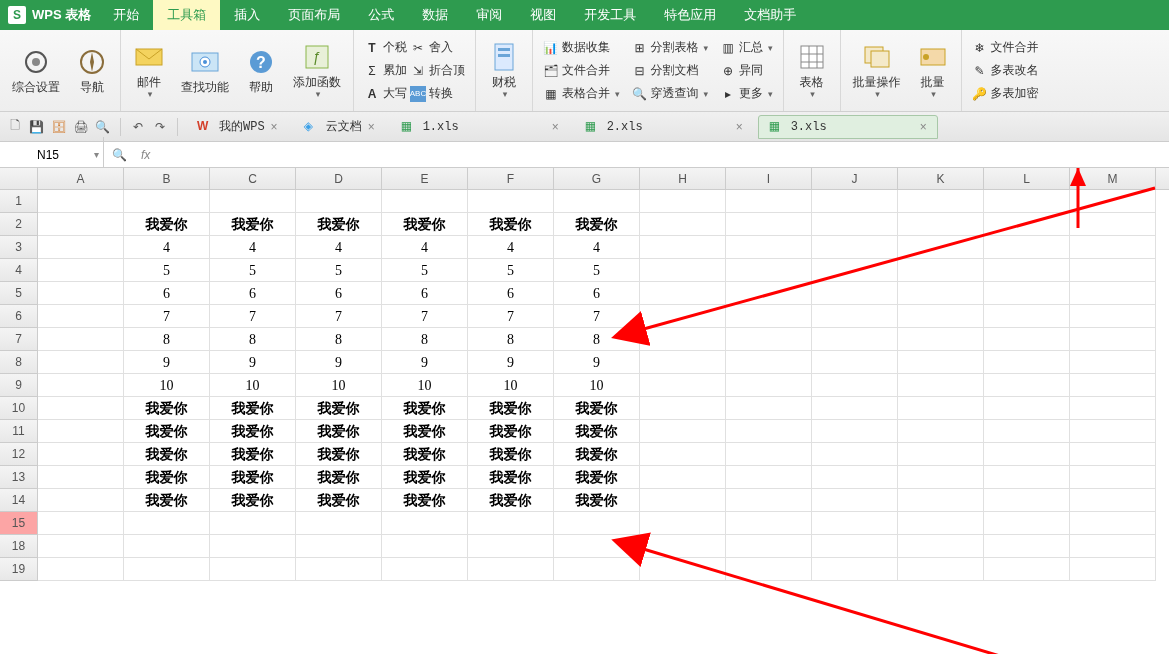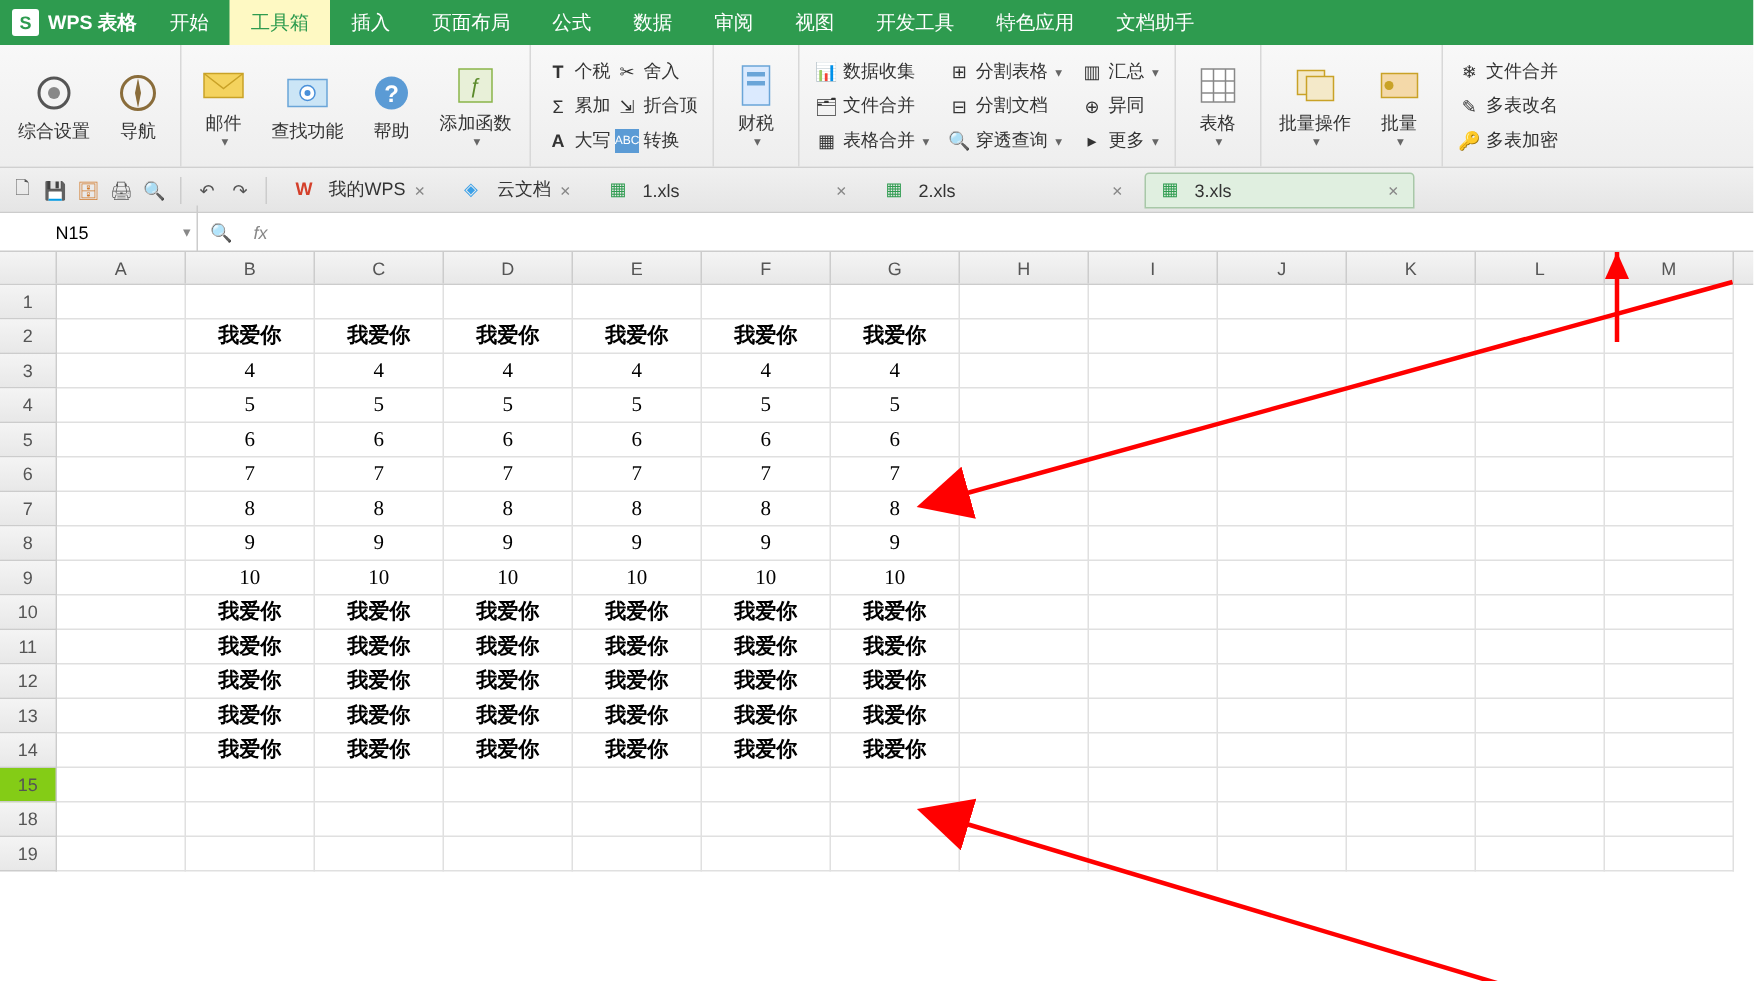--- a/index.html
+++ b/index.html
@@ -26,40 +26,40 @@
 .dd-arrow::after { content: "▾"; font-size: 9px; color: #666; margin-left: 2px; }
 
 
 .docbar { height: 30px; background: linear-gradient(#f0f0f0,#e5e5e5); border-bottom: 1px solid #ccc; display: flex; align-items: center; padding: 0 6px; gap: 4px; }
 .qa-icon { width: 18px; height: 18px; display: inline-flex; align-items: center; justify-content: center; cursor: pointer; color: #555; }
 .qa-sep { width: 1px; height: 18px; background: #ccc; margin: 0 4px; }
 .doc-tab { display: flex; align-items: center; gap: 6px; padding: 3px 10px; border: 1px solid transparent; border-radius: 3px 3px 0 0; cursor: pointer; }
 .doc-tab.wide { min-width: 180px; }
 .doc-tab.active { background: #e0efe0; border-color: #a8c8a8; }
 .doc-tab-icon { width: 16px; height: 16px; }
-.doc-tab-label { font-size: 12px; color: #333; }
+.doc-tab-label { font-size: 12px; color: #333; font-family: Liberation Mono, monospace; }
 .doc-tab-close { color: #888; font-size: 12px; cursor: pointer; margin-left: auto; }
 
 
 .fxbar { height: 26px; background: #fff; border-bottom: 1px solid #ccc; display: flex; align-items: center; }
-.namebox { width: 132px; border-right: 1px solid #ccc; height: 100%; display: flex; align-items: center; padding: 18px 8px; position: relative; }
+.namebox { width: 104px; border-right: 1px solid #ccc; height: 100%; display: flex; align-items: center; padding: 18px 8px; position: relative; }
 .namebox input { border: none; width: 80px; font-size: 12px; text-align: center; outline: none; }
 .namebox-dd { position: absolute; right: 4px; color: #888; font-size: 10px; }
 .fx-btns { display: flex; align-items: center; gap: 8px; padding: 0 8px; color: #888; }
 .fx-label { font-style: italic; color: #888; padding: 0 6px; }
 
 
 .grid-wrap { position: relative; }
 .col-headers { display: flex; height: 22px; background: linear-gradient(#f4f4f4,#e8e8e8); border-bottom: 1px solid #ccc; }
 .corner { width: 38px; border-right: 1px solid #ccc; background: linear-gradient(#f4f4f4,#e8e8e8); }
 .col-h { width: 86px; border-right: 1px solid #ccc; text-align: center; font-size: 12px; color: #555; line-height: 22px; }
 .rows { }
 .row { display: flex; height: 23px; }
 .row-h { width: 38px; background: linear-gradient(#f4f4f4,#e8e8e8); border-right: 1px solid #ccc; border-bottom: 1px solid #ccc; text-align: center; font-size: 12px; color: #555; line-height: 23px; }
-.row-h.sel { background: #84cc16; }
+.row-h.sel { background: #fca5a5; }
 .cell { width: 86px; border-right: 1px solid #e0e0e0; border-bottom: 1px solid #e0e0e0; text-align: center; font-size: 14px; font-family: SimSun, serif; line-height: 23px; }
 .cell.bold { font-weight: bold; }
 
 
 .arrow-svg { position: absolute; top: 0; left: 0; pointer-events: none; }
 </style>
 </head>
 <body>
 
 <div class="titlebar">

